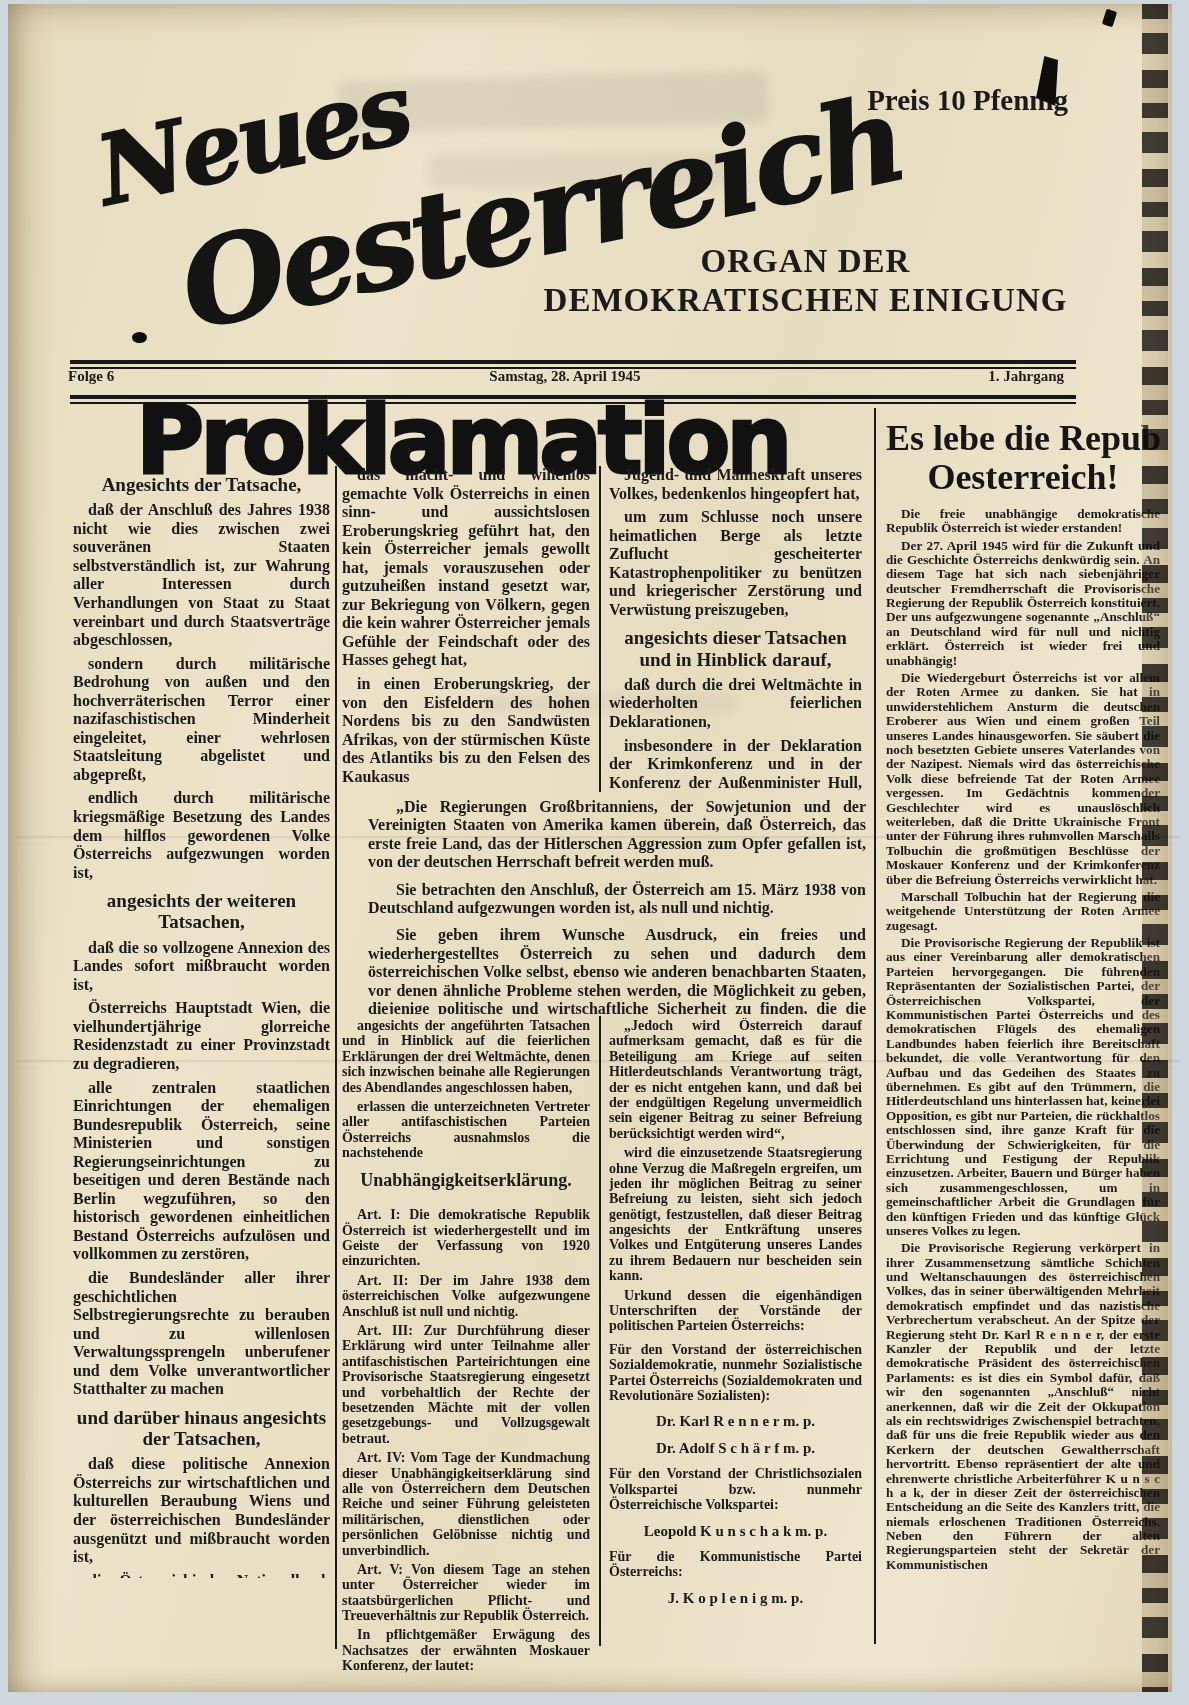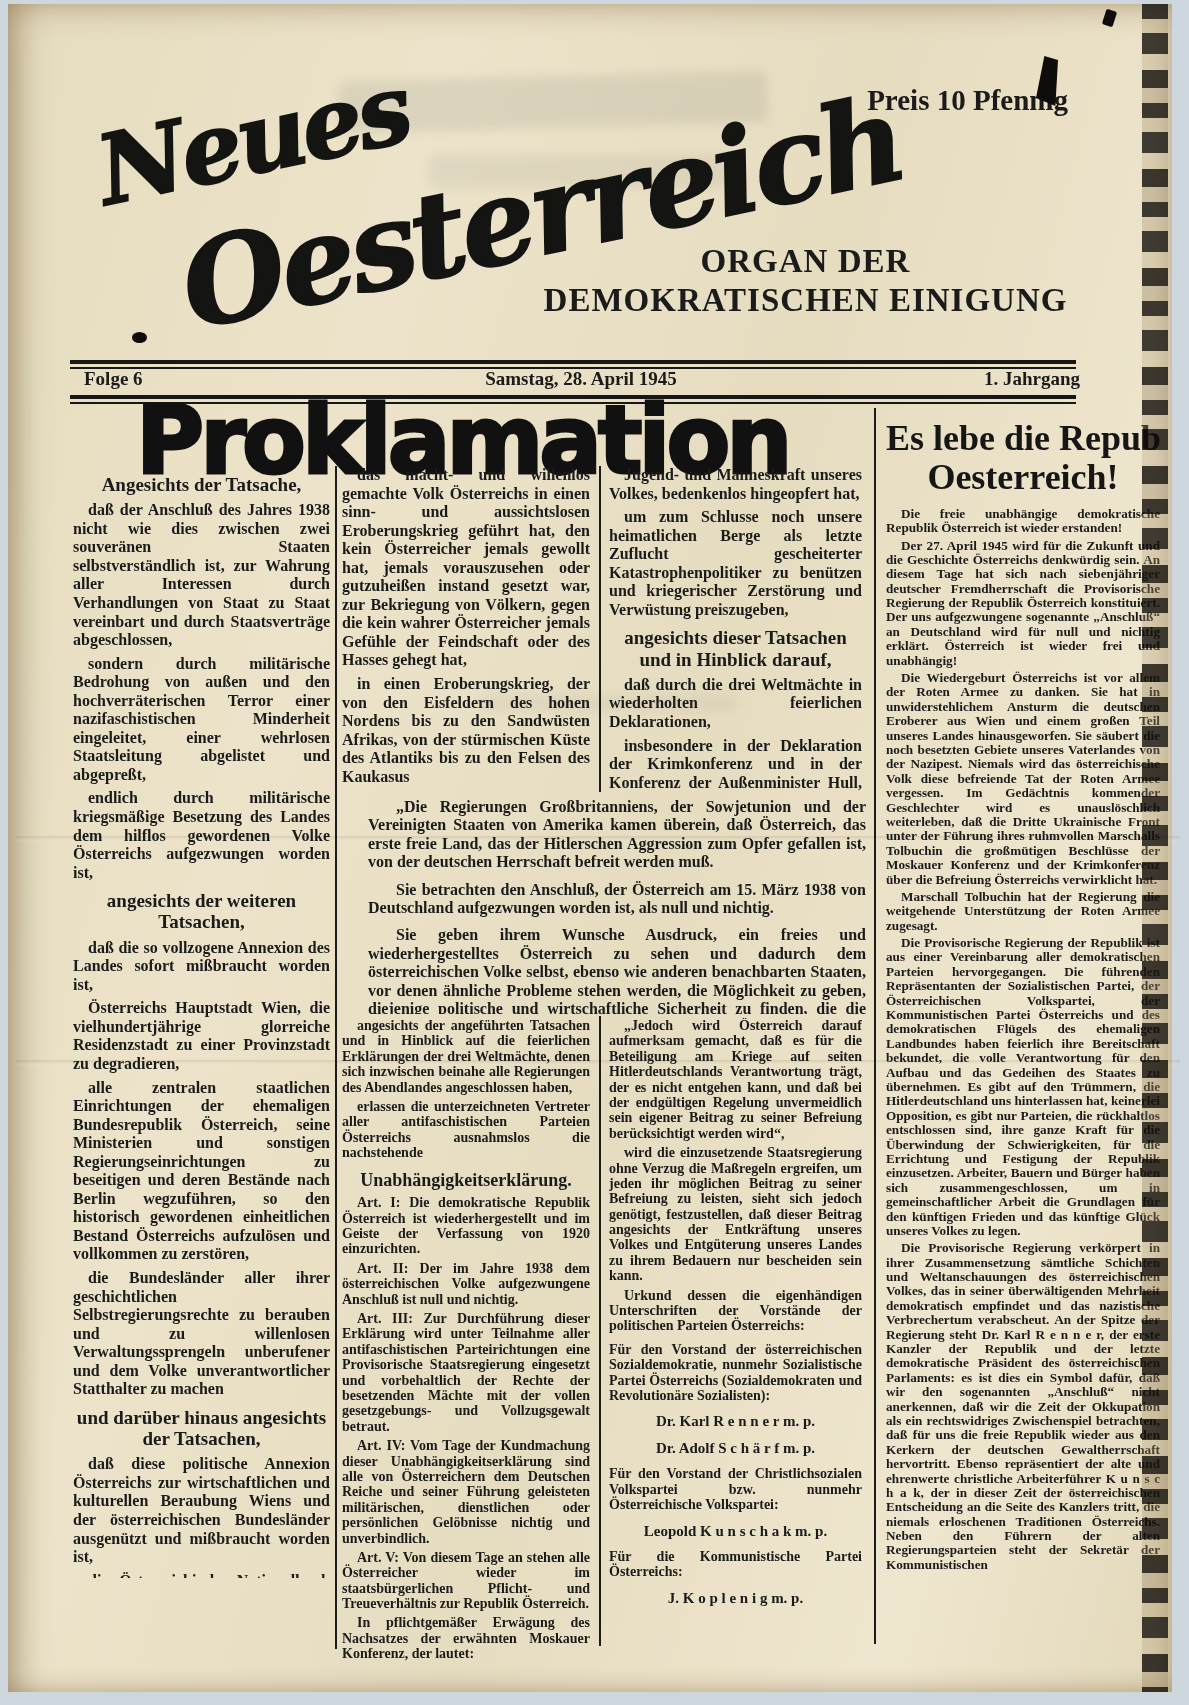--- a/index.html
+++ b/index.html
@@ -46,21 +46,21 @@
   }
   .t-neues{left:88px;top:88px;font-size:96px;}
   .t-oest{left:168px;top:150px;font-size:118px;}
   .price{position:absolute;left:830px;top:80px;width:230px;font-size:29px;font-weight:bold;text-align:right;white-space:nowrap;}
   .organ{position:absolute;left:530px;top:238px;width:535px;text-align:center;font-weight:bold;line-height:1.18;letter-spacing:1px;}
   .organ .l1{font-size:33px;display:block;}
   .organ .l2{font-size:33px;display:block;}
 
   .rule-h{position:absolute;left:62px;width:1006px;height:3px;border-top:4px solid #171717;border-bottom:2px solid #171717;}
   .ra{top:356px;} .rb{top:391px;}
-  .folio{position:absolute;left:70px;top:364px;width:1006px;height:24px;font-weight:bold;font-size:19px;}
+  .folio{position:absolute;left:54px;top:364px;width:1006px;height:24px;font-weight:bold;font-size:15px;}
   .folio .fi{position:absolute;left:6px;}
   .folio .fd{position:absolute;left:0;right:0;text-align:center;}
   .folio .fv{position:absolute;right:4px;text-align:center;}
 
   .main-headline{
     position:absolute;left:128px;top:382px;width:680px;
     font-family:"DejaVu Sans",sans-serif;font-weight:bold;font-size:93px;
     letter-spacing:-4px;color:#111;-webkit-text-stroke:3px #111;
     transform:scaleY(1.02);white-space:nowrap;
   }
@@ -81,21 +81,21 @@
   #col2top{left:334px;top:462px;width:248px;height:326px;}
   #col3top{left:601px;top:462px;width:253px;height:326px;}
   #quoteblock{left:360px;top:794px;width:498px;height:216px;font-size:16px;line-height:1.15;}
   #col2bot{left:334px;top:1014px;width:248px;height:664px;}
   #col3bot{left:601px;top:1014px;width:253px;height:640px;}
   #col4wrap{left:878px;top:415px;width:274px;height:1274px;}
 
   .t-para{text-align:justify;text-indent:15px;}
   .t-qpara{text-align:justify;text-indent:28px;margin-bottom:9px !important;}
   .t-heading{text-align:center;text-indent:0;font-size:19px;line-height:1.12;margin:8px 0 6px !important;font-family:Liberation Serif, serif;}
-  .t-subheading{text-align:center;text-indent:0;font-size:18px;margin:10px 0 5px !important;}
+  .t-subheading{text-align:center;text-indent:0;font-size:18px;margin:10px 0 17px !important;}
   .t-sig{text-align:center;text-indent:0;font-size:15px;margin:10px 0 10px !important;white-space:nowrap;}
   .t-fuer{text-align:justify;text-indent:0;margin-top:8px !important;}
 
   .rep-headline{font-size:36px;line-height:1.08;font-weight:bold;margin:0 0 10px;color:#161616;}
   .rep-headline .rl1{display:block;white-space:nowrap;}
   .rep-headline .rl2{display:block;text-align:center;}
   #col4{font-size:13.2px;line-height:1.09;}
   #col4 p{margin:0 0 3px;}
 </style>
 </head>
@@ -164,21 +164,21 @@
       <p class="t-qpara">Sie geben ihrem Wunsche Ausdruck, ein freies und wiederhergestelltes Österreich zu sehen und dadurch dem österreichischen Volke selbst, ebenso wie anderen benachbarten Staaten, vor denen ähnliche Probleme stehen werden, die Möglichkeit zu geben, diejenige politische und wirtschaftliche Sicherheit zu finden, die die einzige Grundlage eines dauerhaften Friedens ist,“</p>
     </div>
   <div id="col2bot" class="col c-dense">
       <p class="t-para">angesichts der angeführten Tatsachen und in Hinblick auf die feierlichen Erklärungen der drei Weltmächte, denen sich inzwischen beinahe alle Regierungen des Abendlandes angeschlossen haben,</p>
       <p class="t-para">erlassen die unterzeichneten Vertreter aller antifaschistischen Parteien Österreichs ausnahmslos die nachstehende</p>
       <p class="t-subheading">Unabhängigkeitserklärung.</p>
       <p class="t-para">Art. I: Die demokratische Republik Österreich ist wiederhergestellt und im Geiste der Verfassung von 1920 einzurichten.</p>
       <p class="t-para">Art. II: Der im Jahre 1938 dem österreichischen Volke aufgezwungene Anschluß ist null und nichtig.</p>
       <p class="t-para">Art. III: Zur Durchführung dieser Erklärung wird unter Teilnahme aller antifaschistischen Parteirichtungen eine Provisorische Staatsregierung eingesetzt und vorbehaltlich der Rechte der besetzenden Mächte mit der vollen gesetzgebungs- und Vollzugsgewalt betraut.</p>
       <p class="t-para">Art. IV: Vom Tage der Kundmachung dieser Unabhängigkeitserklärung sind alle von Österreichern dem Deutschen Reiche und seiner Führung geleisteten militärischen, dienstlichen oder persönlichen Gelöbnisse nichtig und unverbindlich.</p>
-      <p class="t-para">Art. V: Von diesem Tage an stehen alle Österreicher wieder im staatsbürgerlichen Pflicht- und Treueverhältnis zur Republik Österreich.</p>
+      <p class="t-para">Art. V: Von diesem Tage an stehen unter Österreicher wieder im staatsbürgerlichen Pflicht- und Treueverhältnis zur Republik Österreich.</p>
       <p class="t-para">In pflichtgemäßer Erwägung des Nachsatzes der erwähnten Moskauer Konferenz, der lautet:</p>
     </div>
   <div id="col3bot" class="col c-dense">
       <p class="t-para">„Jedoch wird Österreich darauf aufmerksam gemacht, daß es für die Beteiligung am Kriege auf seiten Hitlerdeutschlands Verantwortung trägt, der es nicht entgehen kann, und daß bei der endgültigen Regelung unvermeidlich sein eigener Beitrag zu seiner Befreiung berücksichtigt werden wird“,</p>
       <p class="t-para">wird die einzusetzende Staatsregierung ohne Verzug die Maßregeln ergreifen, um jeden ihr möglichen Beitrag zu seiner Befreiung zu leisten, sieht sich jedoch genötigt, festzustellen, daß dieser Beitrag angesichts der Entkräftung unseres Volkes und Entgüterung unseres Landes zu ihrem Bedauern nur bescheiden sein kann.</p>
       <p class="t-para">Urkund dessen die eigenhändigen Unterschriften der Vorstände der politischen Parteien Österreichs:</p>
       <p class="t-fuer">Für den Vorstand der österreichischen Sozialdemokratie, nunmehr Sozialistische Partei Österreichs (Sozialdemokraten und Revolutionäre Sozialisten):</p>
       <p class="t-sig">Dr. Karl R e n n e r m. p.</p>
       <p class="t-sig">Dr. Adolf S c h ä r f m. p.</p>
       <p class="t-fuer">Für den Vorstand der Christlichsozialen Volkspartei bzw. nunmehr Österreichische Volkspartei:</p>

